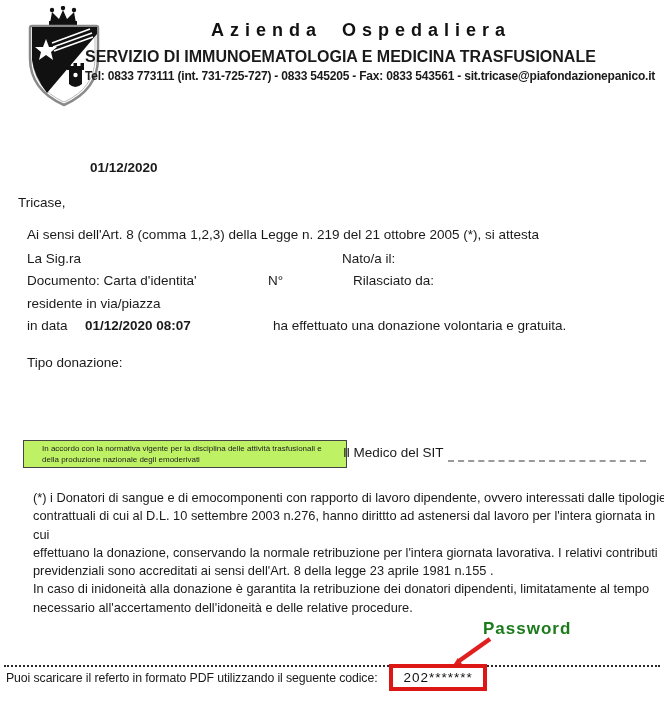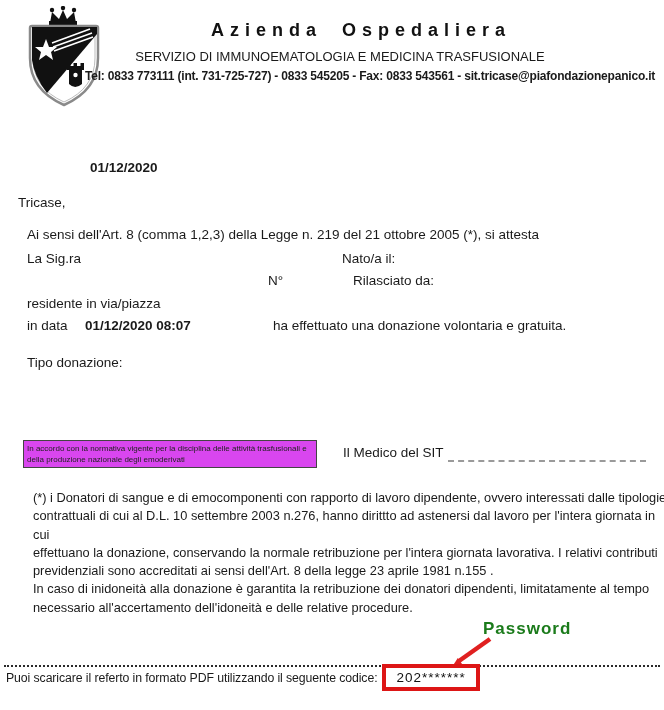--- a/index.html
+++ b/index.html
@@ -5,38 +5,38 @@
   html,body{margin:0;padding:0;background:#fff;}
   #canvas{
     position:relative;width:664px;height:710px;background:#ffffff;
     font-family:"Liberation Sans",sans-serif;color:#1a1a1a;overflow:hidden;
   }
   .abs{position:absolute;}
   
   .hdr-block{left:85px;top:20px;width:510px;text-align:center;}
   .hdr-title{font-size:18px;font-weight:bold;letter-spacing:6px;word-spacing:9px;color:#111;
              margin-left:42px;line-height:21px;white-space:nowrap;}
-  .hdr-sub1{font-size:13px;font-weight:normal;margin-top:8px;line-height:16px;white-space:nowrap;}
+  .hdr-sub1{font-size:16px;font-weight:bold;margin-top:8px;line-height:16px;white-space:nowrap;}
   .hdr-sub2{font-size:12.2px;font-weight:bold;margin-top:7px;line-height:15px;white-space:nowrap;}
   .hdr-tel{font-size:12px;font-weight:bold;margin-top:5px;letter-spacing:-0.2px;line-height:13px;white-space:nowrap;}
   
   .t{font-size:13.5px;line-height:16px;white-space:nowrap;}
   .b{font-weight:bold;}
   .prelines{white-space:pre-line;}
   .compliance{
-    left:23px;top:440px;width:286px;border:1px solid #444;background:#d946ef;
-    font-size:8px;line-height:11px;padding:2px 3px;white-space:pre-line;color:#222;
+    left:23px;top:440px;width:286px;border:1px solid #444;background:#bef264;
+    font-size:8px;line-height:11px;padding:2px 18px;white-space:pre-line;color:#222;
   }
   .sig-line{left:448px;top:446px;width:198px;height:14px;border-bottom:2px dashed #9a9a9a;}
   .footnote{left:33px;top:489px;width:640px;font-size:12.8px;line-height:18.3px;}
   .auth{left:18px;top:607px;font-size:9.5px;line-height:12px;white-space:nowrap;color:#222;}
   .password-label{left:483px;top:619px;font-size:17px;font-weight:bold;color:#1b7b1b;
                   letter-spacing:1px;white-space:nowrap;}
   .dotline{left:4px;top:665px;width:656px;height:0;border-top:2px dotted #2a2a2a;}
-  .dl-row{left:6px;top:664px;display:flex;align-items:center;gap:5px;}
+  .dl-row{left:6px;top:664px;display:flex;align-items:center;gap:12px;}
   .dl-text{font-size:12.3px;letter-spacing:-0.1px;white-space:nowrap;}
   .code-box{
     border:4px solid #dd1616;background:#ffffff;padding:2px 10px;
     font-size:13.5px;letter-spacing:1px;color:#111;white-space:nowrap;
   }
 </style>
 </head>
 <body>
 
 <div id="canvas">
@@ -81,20 +81,24 @@
   </div>
 
   <div class="abs t" style="left:18px;top:160px;margin-top:35px;">Tricase,</div>
   <div class="abs t b" style="left:90px;top:160px;">01/12/2020</div>
 
   <div class="abs t" style="left:27px;top:227px;">Ai sensi dell'Art. 8 (comma 1,2,3) della Legge n. 219 del 21 ottobre 2005 (*), si attesta</div>
 
   <div class="abs t" style="left:27px;top:251px;">La Sig.ra</div>
   <div class="abs t" style="left:342px;top:251px;">Nato/a il:</div>
 
+  <div class="abs t" style="left:27px;top:273px;">
+    <span>Documento:</span>
+    <span>Carta d'identita'</span>
+  </div>
   <div class="abs t" style="left:268px;top:273px;">N°</div>
   <div class="abs t" style="left:353px;top:273px;">Rilasciato da:</div>
 
   <div class="abs t" style="left:27px;top:296px;">residente in via/piazza</div>
 
   <div class="abs t" style="left:27px;top:318px;">in data</div>
   <div class="abs t b" style="left:85px;top:318px;">01/12/2020 08:07</div>
   <div class="abs t" style="left:273px;top:318px;">ha effettuato una donazione volontaria e gratuita.</div>
 
   <div class="abs t" style="left:27px;top:355px;">Tipo donazione:</div>

